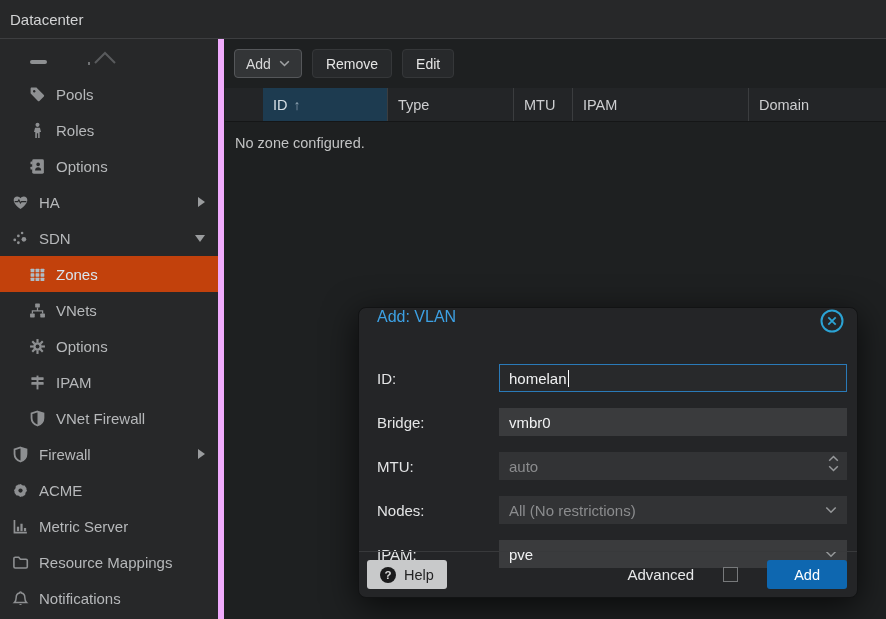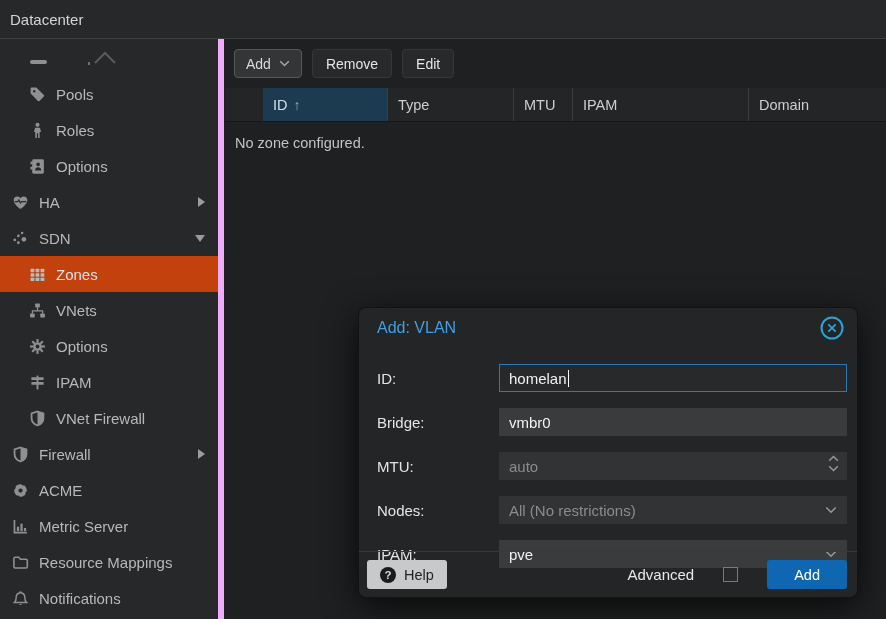--- a/index.html
+++ b/index.html
@@ -66,21 +66,21 @@
   .sort-arrow { margin-left:6px; color:#93a7b5; font-size:14px; }
 
   .empty-text { padding:13px 10px; font-size:14.5px; color:#c2c3c4; }
 
   
   .dialog {
     position:absolute; left:358px; top:307px; width:500px; height:291px;
     background:#242527; border:1px solid #121314; border-radius:8px;
     box-shadow:0 8px 34px rgba(0,0,0,0.7);
   }
-  .dialog-header { height:40px; display:flex; align-items:center; padding:0 12px 0 18px; }
+  .dialog-header { height:40px; display:flex; padding:0 12px 0 18px; }
   .dialog-title { flex:1; color:#3da1e4; font-size:16px; }
   .close-btn { width:26px; height:26px; cursor:pointer; display:flex; }
 
   .dialog-body { padding:16px 10px 0 18px; }
   .field-row { display:flex; align-items:center; height:28px; margin-bottom:16px; }
   .field-label { width:122px; font-size:15px; color:#e3e4e5; flex:none; }
   .field-box {
     flex:1; height:28px; display:flex; align-items:center;
     padding:0 9px; font-size:15px; background:#3a3b3d; color:#f0f1f2;
     position:relative; border:1px solid #3a3b3d;

